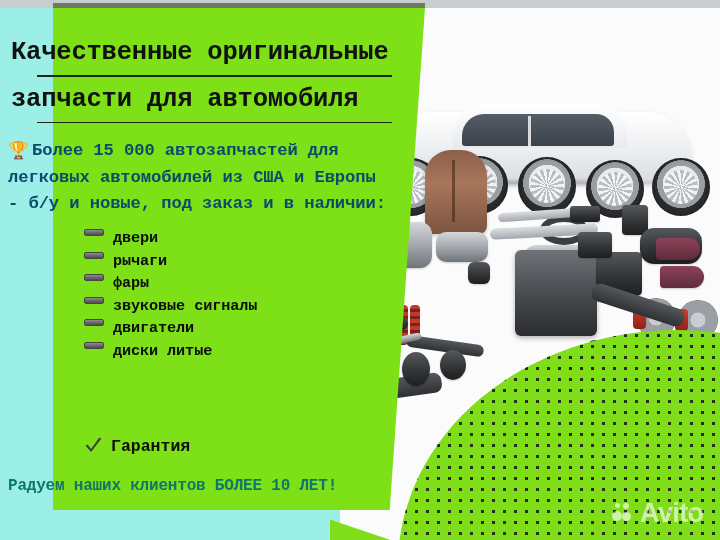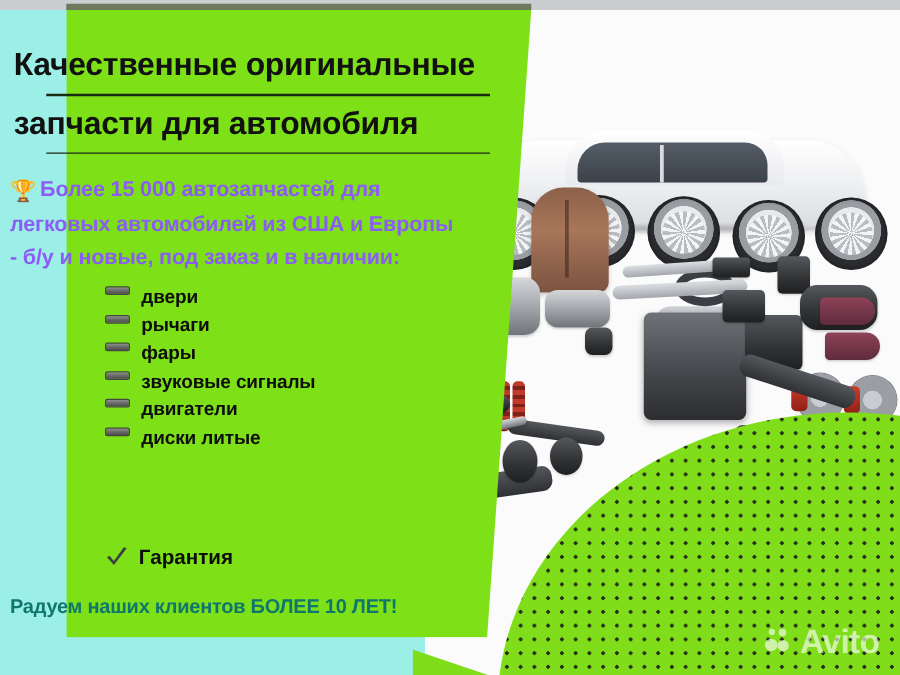--- a/index.html
+++ b/index.html
@@ -99,21 +99,21 @@
     position: absolute;
     left: 53px; top: 3px;
     width: 372px; height: 5px;
     background: #6d7a60;
   }
 
   
   .content {
     position: absolute;
     left: 0; top: 0;
-    width: 440px; height: 389px;
+    width: 440px; height: 389px; font-family: Liberation Mono, monospace;
   }
   .headline {
     position: absolute;
     left: 11px;
     top: 32px;
     width: 420px;
     color: #111111;
     font-size: 25.5px;
     font-weight: bold;
     line-height: 41px;
@@ -126,21 +126,21 @@
     background: #1b2b12;
     margin: 2px 0 0 26px;
   }
   .headline .line2 { margin-top: 2px; display: block; }
 
   .subhead {
     position: absolute;
     left: 8px;
     top: 138px;
     width: 420px;
-    color: #8b5cf6;
+    color: #0c4a6e;
     font-size: 17.2px;
     font-weight: bold;
     line-height: 26px;
     letter-spacing: -0.1px;
   }
   .trophy {
     font-size: 17px;
     margin-right: 3px;
     vertical-align: -1px;
   }

